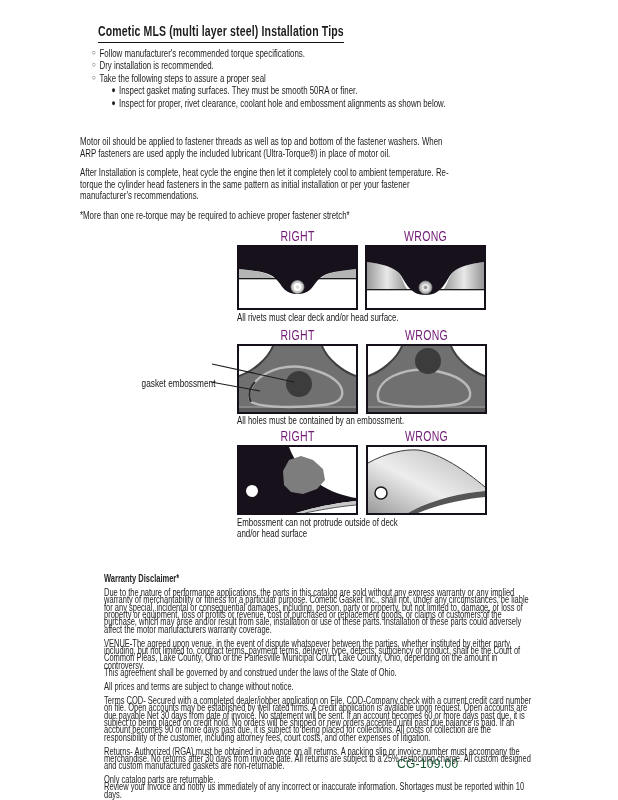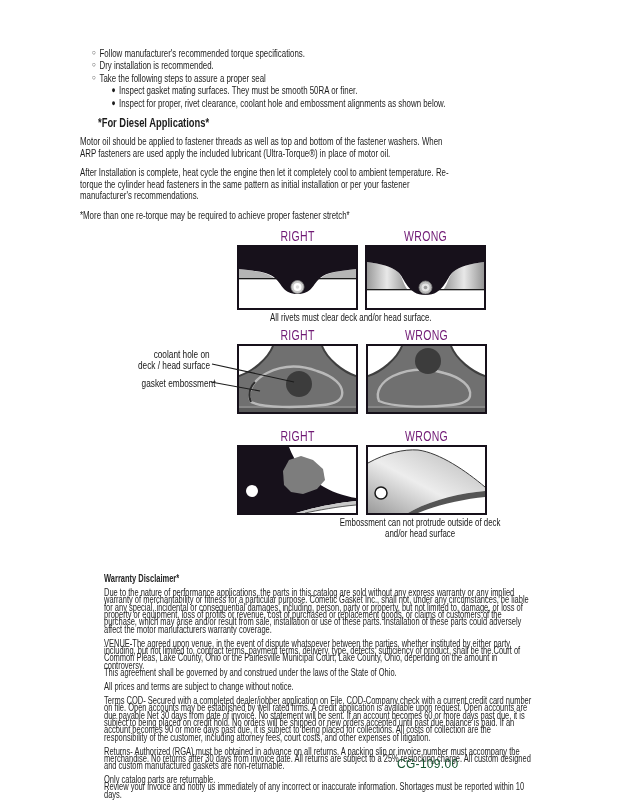--- a/index.html
+++ b/index.html
@@ -25,35 +25,38 @@
   .brow.sub { margin-left:26px; }
   .brow.sub .mk { font-size:9px; }
 
   .diesel-head { left:98px; top:116px; width:300px; font-size:12.5px; font-weight:bold; }
   .diesel-body { left:80px; top:136px; width:378px; font-size:10.5px; line-height:11.5px; }
   .diesel-body .para { margin:0 0 8px 0; }
 
   .rw-label { width:121px; font-size:14px; letter-spacing:.4px; color:#701a75; }
   .dbox { width:121px; height:70px; border:2px solid #16101a; box-sizing:border-box; background:#fff; }
   .dbox.short { height:65px; }
-  .dcap { width:300px; font-size:10.5px; line-height:11px; color:#161616;margin-left:33px; }
+  .dcap { width:300px; font-size:10.5px; line-height:11px; color:#161616; }
 
   .lbl { font-size:11px; line-height:11px; color:#161616; text-align:right; }
 
   .legal { left:104px; top:575px; width:428px; font-size:10px; line-height:7.35px; color:#242424; }
   .legal .lg { margin:0 0 6.6px 0; }
   .legal .hd { font-weight:bold; margin-bottom:6.6px; }
 
   .pagenum { left:397px; top:757px; font-size:12px; letter-spacing:.3px; color:#14532d; }
 </style>
 </head>
 <body>
 
 <div class="page">
 
+  <div class="abs title-wrap">
+    <div class="cond"><span class="title">Cometic MLS (multi layer steel) Installation Tips</span></div>
+  </div>
 
   <div class="abs bullets">
     <div class="cond">
       <div class="brow">
           <span class="mk">○</span>
           <span>Follow manufacturer's recommended torque specifications.</span>
         </div>
       <div class="brow">
           <span class="mk">○</span>
           <span>Dry installation is recommended.</span>
@@ -66,23 +69,20 @@
           <span class="mk">●</span>
           <span>Inspect gasket mating surfaces.  They must be smooth 50RA or finer.</span>
         </div>
       <div class="brow sub">
           <span class="mk">●</span>
           <span>Inspect for proper, rivet clearance, coolant hole and embossment alignments as shown below.</span>
         </div>
     </div>
   </div>
 
-  <div class="abs diesel-head">
-    <div class="cond">*For Diesel Applications*</div>
-  </div>
   <div class="abs diesel-body">
     <div class="cond">
       <div class="para">Motor oil should be applied to fastener threads as well as top and bottom of the fastener washers. When ARP fasteners are used apply the included lubricant (Ultra-Torque®) in place of motor oil.</div>
       <div class="para">After Installation is complete, heat cycle the engine then let it completely cool to ambient temperature. Re-torque the cylinder head fasteners in the same pattern as initial installation or per your fastener manufacturer's recommendations.</div>
       <div class="para">*More than one re-torque may be required to achieve proper fastener stretch*</div>
     </div>
   </div>
 
   <div class="abs rw-label" style="left:237px; top:228px;">
     <div class="condC">RIGHT</div>
@@ -130,24 +130,20 @@
     <div class="cond">All rivets must clear deck and/or head surface.</div>
   </div>
 
   <div class="abs rw-label" style="left:237px; top:327px;">
     <div class="condC">RIGHT</div>
   </div>
   <div class="abs rw-label" style="left:366px; top:327px;">
     <div class="condC">WRONG</div>
   </div>
 
-  <div class="abs lbl" style="left:76px; top:349px; width:134px;">
-    <span class="condR">coolant hole on</span><br>
-    <span class="condR">deck / head surface</span>
-  </div>
   <div class="abs lbl" style="left:81px; top:378px; width:134px;">
     <span class="condR">gasket embossment</span>
   </div>
   <svg class="abs" style="left:208px; top:352px; z-index:5;" width="100" height="50" viewBox="0 0 100 50">
     <line x1="4" y1="12" x2="86" y2="30" stroke="#1c1c1c" stroke-width="1.1"></line>
     <line x1="3" y1="30" x2="52" y2="39" stroke="#1c1c1c" stroke-width="1.1"></line>
   </svg>
 
   <div class="abs dbox" style="left:237px; top:344px;">
     <svg width="117" height="66" viewBox="0 0 117 66">
@@ -168,20 +164,23 @@
       <rect x="0" y="0" width="117" height="66" fill="#707070"></rect>
       <rect x="0" y="60.5" width="117" height="1" fill="#9e9e9e"></rect>
       <rect x="0" y="62" width="117" height="4" fill="#5a5a5a"></rect>
       <path d="M0,0 H34 C29,13 13,26 0,30 Z" fill="#ffffff"></path>
       <path d="M34,0 C29,13 13,26 0,30" stroke="#3f3f3f" stroke-width="2" fill="none"></path>
       <path d="M117,0 H83 C88,13 104,26 117,30 Z" fill="#ffffff"></path>
       <path d="M83,0 C88,13 104,26 117,30" stroke="#3f3f3f" stroke-width="2" fill="none"></path>
       <path d="M11,55 C7,46 13,36 25,30 C42,22 60,22 76,27 C92,31 104,40 102,50 C101,55 93,58 83,59 C57,62 24,61 11,55 Z" stroke="#b9b9b9" stroke-width="2.4" fill="none"></path>
       <circle cx="60" cy="15" r="13" fill="#3c3c3c"></circle>
     </svg>
+  </div>
+  <div class="abs dcap" style="left:237px; top:415px;">
+    <div class="cond">All holes must be contained by an embossment.</div>
   </div>
 
   <div class="abs rw-label" style="left:237px; top:428px;">
     <div class="condC">RIGHT</div>
   </div>
   <div class="abs rw-label" style="left:366px; top:428px;">
     <div class="condC">WRONG</div>
   </div>
 
   <div class="abs dbox" style="left:237px; top:445px;">
@@ -204,21 +203,21 @@
             <stop offset="1" stop-color="#8f8f8f"></stop>
         </linearGradient>
       </defs>
       <rect x="0" y="0" width="117" height="66" fill="#ffffff"></rect>
       <path d="M0,16 C18,6 36,2 50,3 C72,6 98,24 117,40 L117,44 C92,46 60,54 40,66 L0,66 Z" fill="url(#sg)"></path>
       <path d="M0,16 C18,6 36,2 50,3 C72,6 98,24 117,40" stroke="#3a3a3a" stroke-width="1" fill="none"></path>
       <path d="M40,66 C60,54 92,46 117,44 L117,50 C96,52 68,58 50,66 Z" fill="#555555"></path>
       <circle cx="13" cy="46" r="6" fill="#ffffff" stroke="#1a1a1a" stroke-width="1.5"></circle>
     </svg>
   </div>
-  <div class="abs dcap" style="left:237px; top:517px;text-align:center;">
+  <div class="abs dcap" style="left:237px; top:517px;">
     <div class="cond">
       <div>Embossment can not protrude outside of deck</div>
       <div>and/or head surface</div>
     </div>
   </div>
 
   <div class="abs legal">
     <div class="cond">
       <div class="hd">Warranty Disclaimer*</div>
       <div class="lg">

